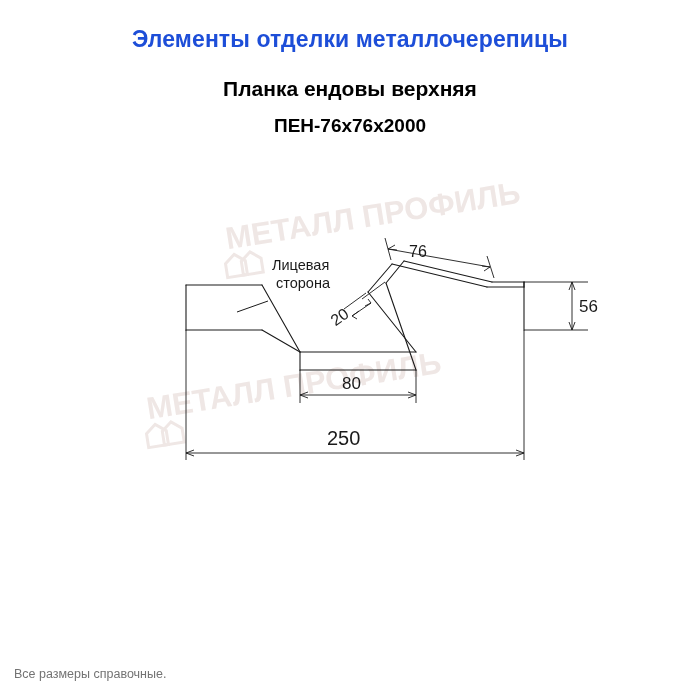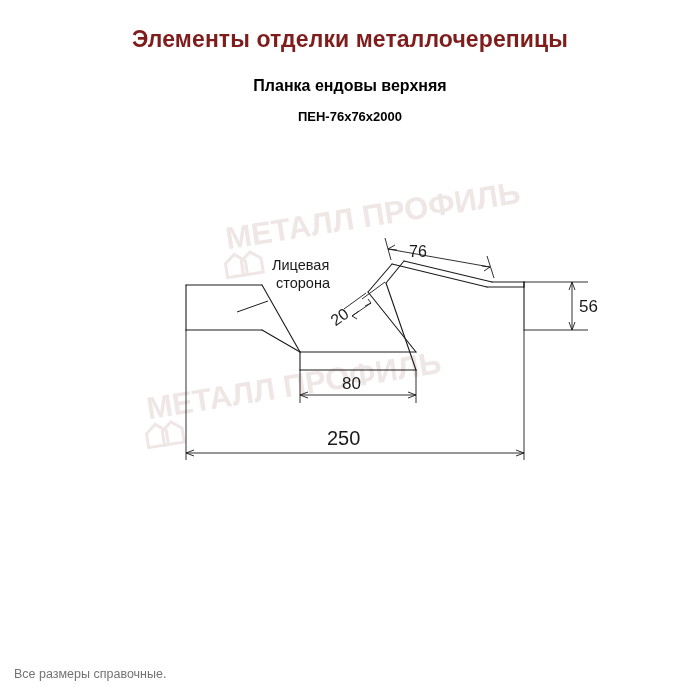--- a/index.html
+++ b/index.html
@@ -22,31 +22,31 @@
   }
   .title-block {
     text-align: center;
     padding-top: 26px;
   }
   .main-title {
     font-size: 23px;
     font-weight: bold;
     letter-spacing: 0.1px;
     margin: 0;
-    color: #7f1d1d;
+    color: #1d4ed8;
   }
   .sub-title {
-    font-size: 16px;
+    font-size: 21px;
     font-weight: bold;
     margin: 0;
     padding-top: 24px;
     color: #000;
   }
   .code-title {
-    font-size: 13px;
+    font-size: 19px;
     font-weight: bold;
     margin: 0;
     padding-top: 14px;
     color: #000;
   }
   .drawing-area {
     position: absolute;
     left: 0;
     top: 160px;
     width: 564px;

